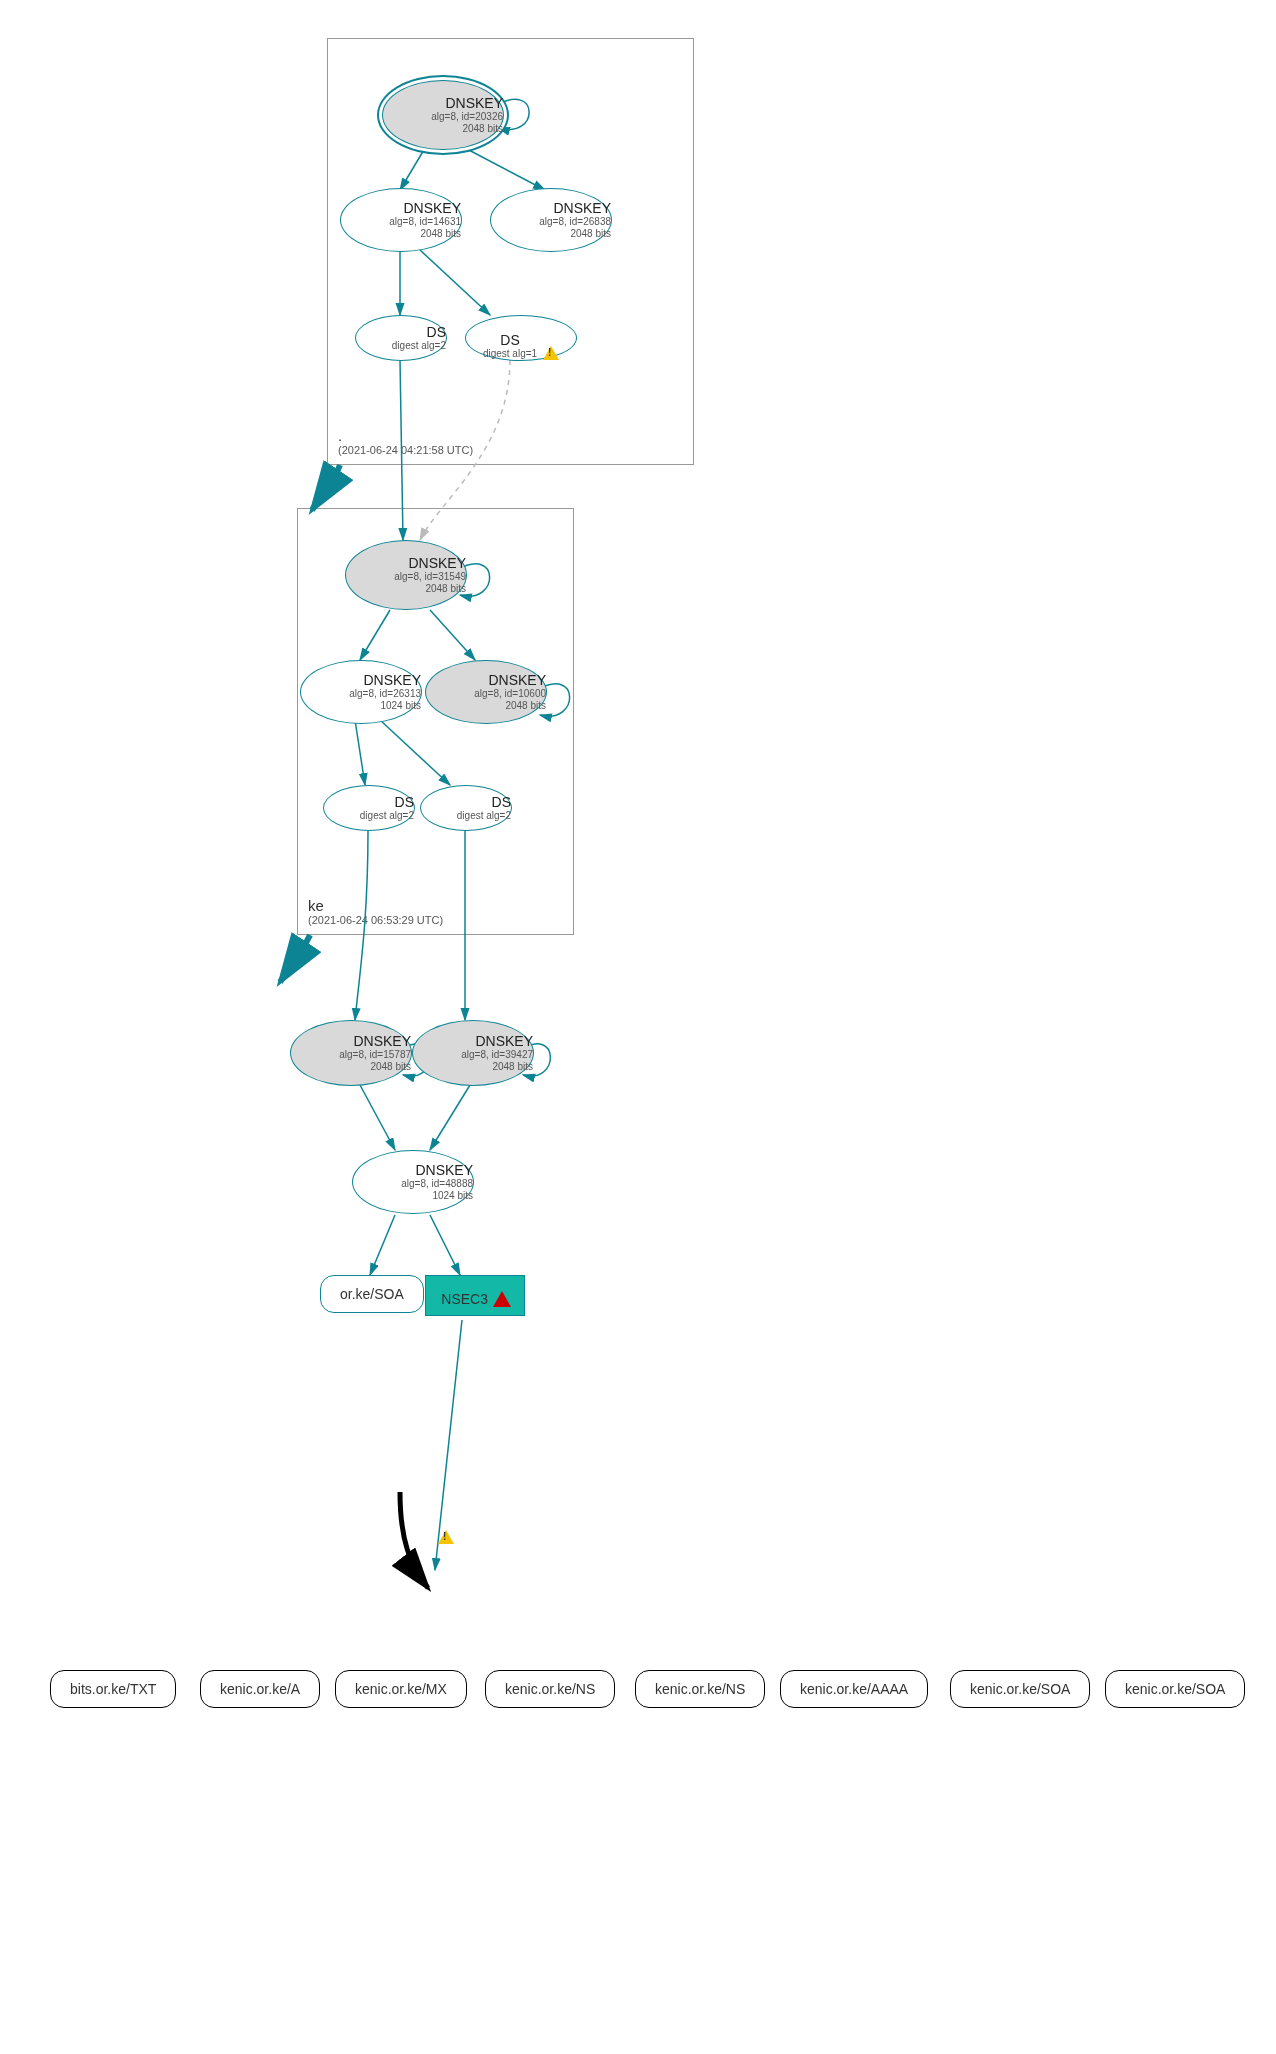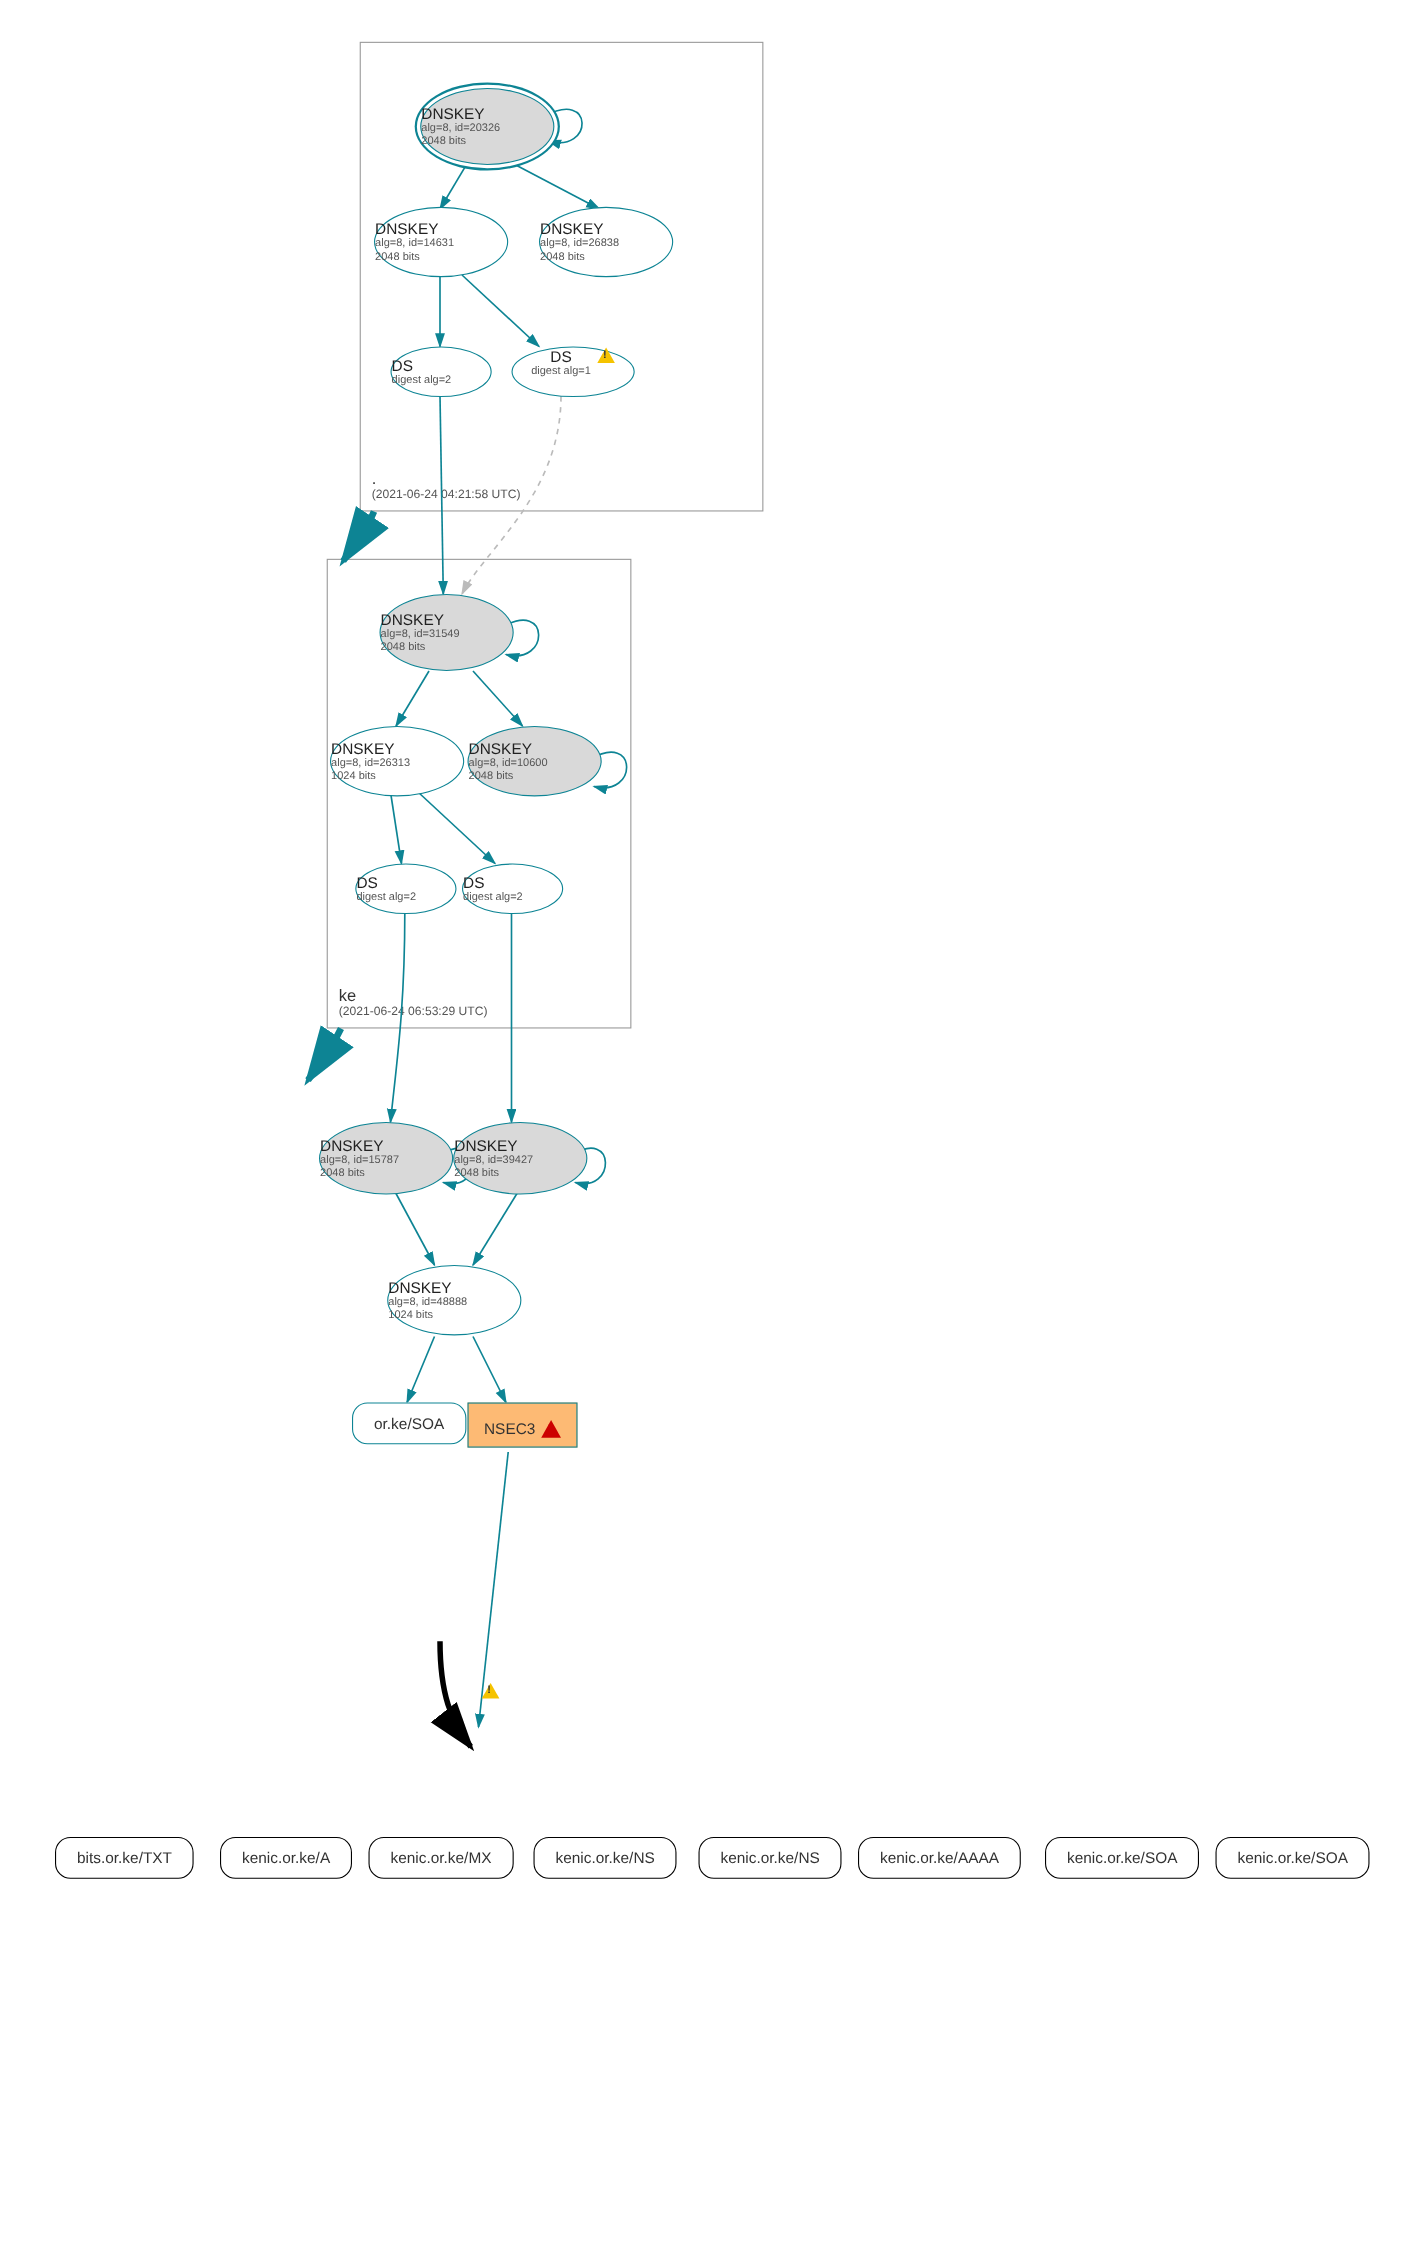--- a/index.html
+++ b/index.html
@@ -1,28 +1,28 @@
 <!DOCTYPE html>
 <html><head>
 <meta charset="utf-8">
 <style>
 body{margin:0;padding:20px;font-family:Arial,Helvetica,sans-serif;background:#fff;color:#333}
 .diagram{position:relative;width:1236px;height:2014px}
 .zone{position:absolute;border:1px solid #999;background:#fff}
 .zone-label{position:absolute;bottom:8px;left:10px;font-size:14px}
 .zone-label .name{font-size:15px;color:#333}
 .zone-label .ts{font-size:11px;color:#555}
-.node{position:absolute;display:flex;flex-direction:column;align-items:flex-start;justify-content:center;text-align:center;background:#fff}
+.node{position:absolute;display:flex;flex-direction:column;align-items:flex-end;justify-content:center;text-align:center;background:#fff}
 .ellipse{border:1.5px solid #0d8494;border-radius:50%}
 .ellipse.shaded{background:#d9d9d9}
 .ellipse.double{box-shadow:0 0 0 3px #fff,0 0 0 5px #0d8494}
 .ellipse .title{font-size:14px;color:#222}
 .ellipse .sub{font-size:10px;color:#555;line-height:1.2}
 .rrbox{border:1.5px solid #000;border-radius:14px;padding:10px 19px;font-size:14px;white-space:nowrap}
-.nsec3{border:1.5px solid #0d8494;background:#fdba74;padding:0}
+.nsec3{border:1.5px solid #0d8494;background:#14b8a6;padding:0}
 .nsec3 .bar{height:6px;border-bottom:1.5px solid #0d8494;background:#fff}
 .nsec3 .body{padding:8px 14px;display:flex;align-items:center;gap:6px;font-size:14px}
 .warn-tri{display:inline-block;width:0;height:0;border-left:8px solid transparent;border-right:8px solid transparent;border-bottom:14px solid #f5c300;position:relative}
 .warn-tri::after{content:"!";position:absolute;left:-3px;top:1px;font-size:10px;font-weight:bold;color:#333}
 .err-tri{display:inline-block;width:0;height:0;border-left:8px solid transparent;border-right:8px solid transparent;border-bottom:14px solid transparent;position:relative}
 .err-tri::before{content:"";position:absolute;left:-9px;top:-1px;width:0;height:0;border-left:9px solid transparent;border-right:9px solid transparent;border-bottom:16px solid #c00}
 .err-tri::after{content:"!";position:absolute;left:-3px;top:2px;font-size:10px;font-weight:bold;color:#c00;z-index:2}
 svg.edges{position:absolute;left:0;top:0;pointer-events:none}
 svg .teal{stroke:#0d8494;fill:none}
 svg .gray{stroke:#bbb;fill:none}

